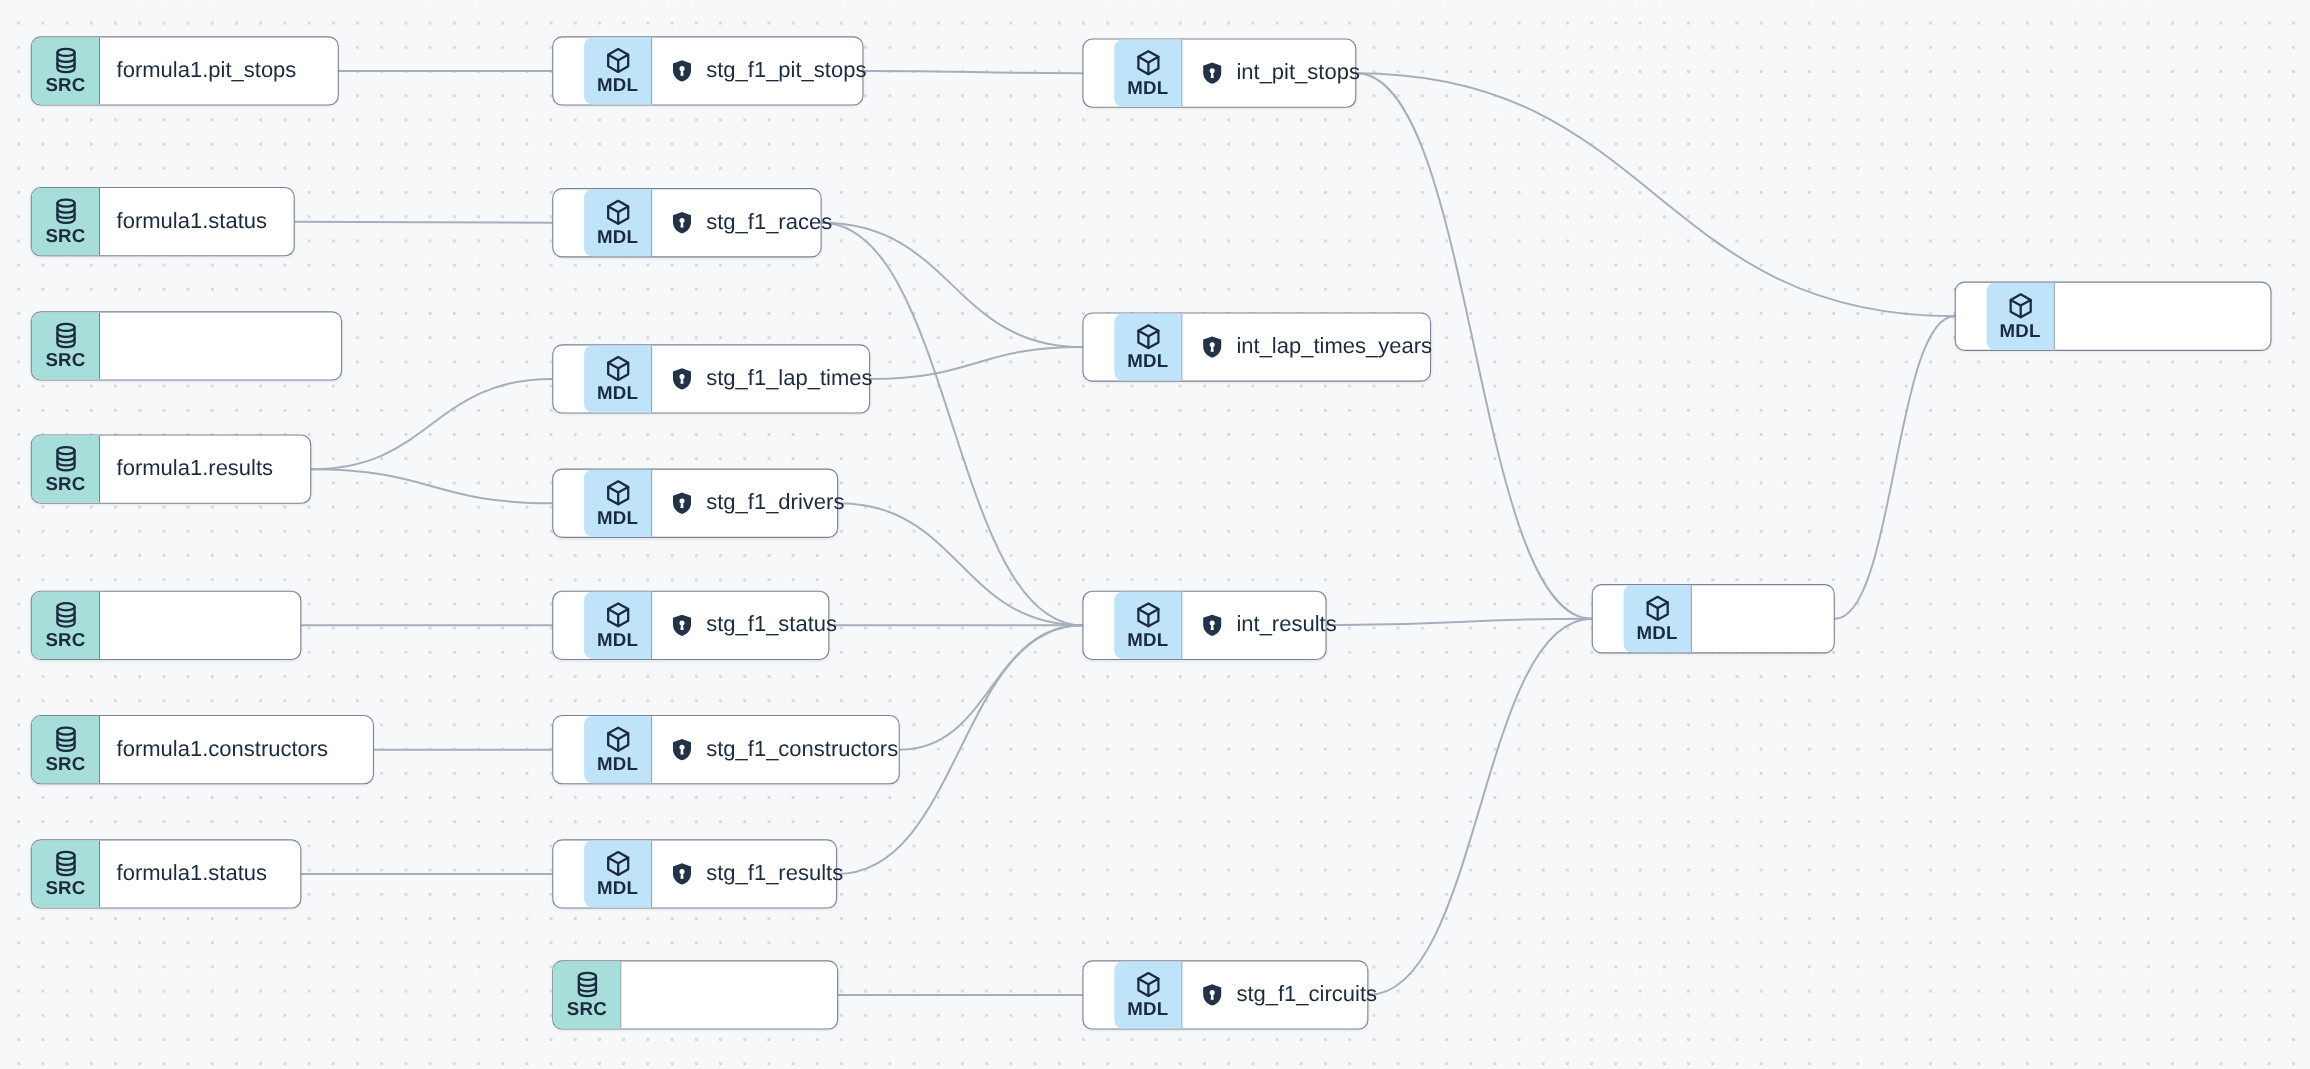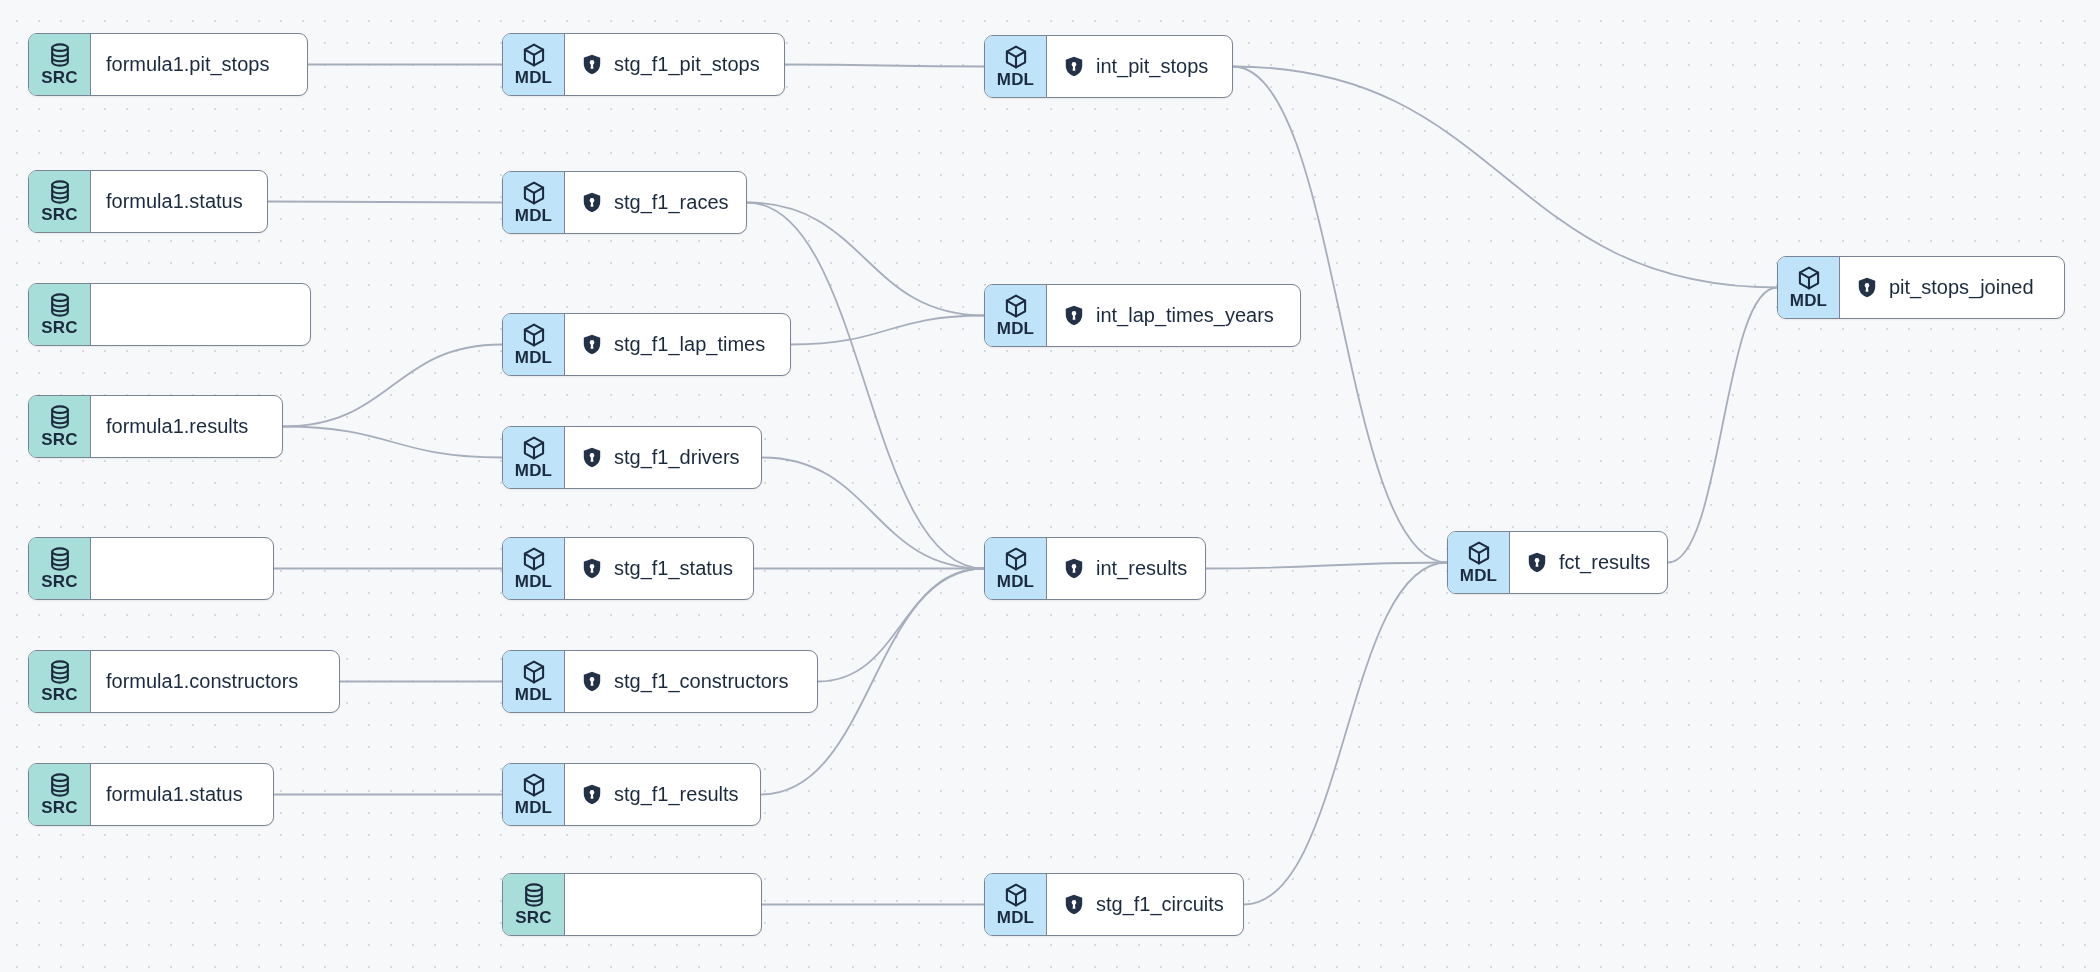--- a/index.html
+++ b/index.html
@@ -46,21 +46,21 @@
     border-radius: 7.5px 0 0 7.5px;
     display: flex;
     flex-direction: column;
     align-items: center;
     justify-content: center;
     gap: 1px;
     padding-top: 4px;
     box-sizing: border-box;
   }
   .badge.source { background: #a8ded9; }
-  .badge.model  { background: #bfe3f9; }
+  .badge.model  { background: #bfe3f9; margin-left: 28px; }
   .badge-label {
     font-size: 17px;
     font-weight: 600;
     letter-spacing: 0.2px;
     color: #1b2a3e;
     line-height: 1;
     padding-bottom: 5px;
   }
   .badge .glyph { display: block; width: 26px; height: 26px; }
   .node-body {
@@ -433,41 +433,25 @@
     <div class="node has-shield" style="left: 1447px; top: 531px; width: 221px;">
     <div class="badge model">
 
       <svg class="glyph icon-cube" viewBox="0 0 24 24" fill="none" stroke="#1b2a3e" stroke-width="1.9" stroke-linecap="round" stroke-linejoin="round" style="display: block;">
         <path d="M12 2.4l8.4 4.7v9.8L12 21.6l-8.4-4.7V7.1z"></path>
         <path d="M3.6 7.1l8.4 4.7 8.4-4.7"></path>
         <path d="M12 11.8v9.8"></path>
       </svg>
       <span class="badge-label">MDL</span>
     </div>
-    <div class="node-body">
-      <svg class="shield" viewBox="0 0 24 24">
-        <path fill="#243247" d="M12 1.8l8.2 2.9v6.1c0 5.2-3.5 9-8.2 10.4C7.3 19.8 3.8 16 3.8 10.8V4.7z"></path>
-        <circle cx="12" cy="9.4" r="2.3" fill="#ffffff"></circle>
-        <path d="M11.1 10.8h1.8l.5 5h-2.8z" fill="#ffffff"></path>
-      </svg>
-      <span class="node-label">fct_results</span>
-    </div>
   </div>
     <div class="node has-shield" style="left: 1777px; top: 256px; width: 288px;">
     <div class="badge model">
 
       <svg class="glyph icon-cube" viewBox="0 0 24 24" fill="none" stroke="#1b2a3e" stroke-width="1.9" stroke-linecap="round" stroke-linejoin="round" style="display: block;">
         <path d="M12 2.4l8.4 4.7v9.8L12 21.6l-8.4-4.7V7.1z"></path>
         <path d="M3.6 7.1l8.4 4.7 8.4-4.7"></path>
         <path d="M12 11.8v9.8"></path>
       </svg>
       <span class="badge-label">MDL</span>
     </div>
-    <div class="node-body">
-      <svg class="shield" viewBox="0 0 24 24">
-        <path fill="#243247" d="M12 1.8l8.2 2.9v6.1c0 5.2-3.5 9-8.2 10.4C7.3 19.8 3.8 16 3.8 10.8V4.7z"></path>
-        <circle cx="12" cy="9.4" r="2.3" fill="#ffffff"></circle>
-        <path d="M11.1 10.8h1.8l.5 5h-2.8z" fill="#ffffff"></path>
-      </svg>
-      <span class="node-label">pit_stops_joined</span>
-    </div>
   </div>
   </div>
 
 </body></html>

